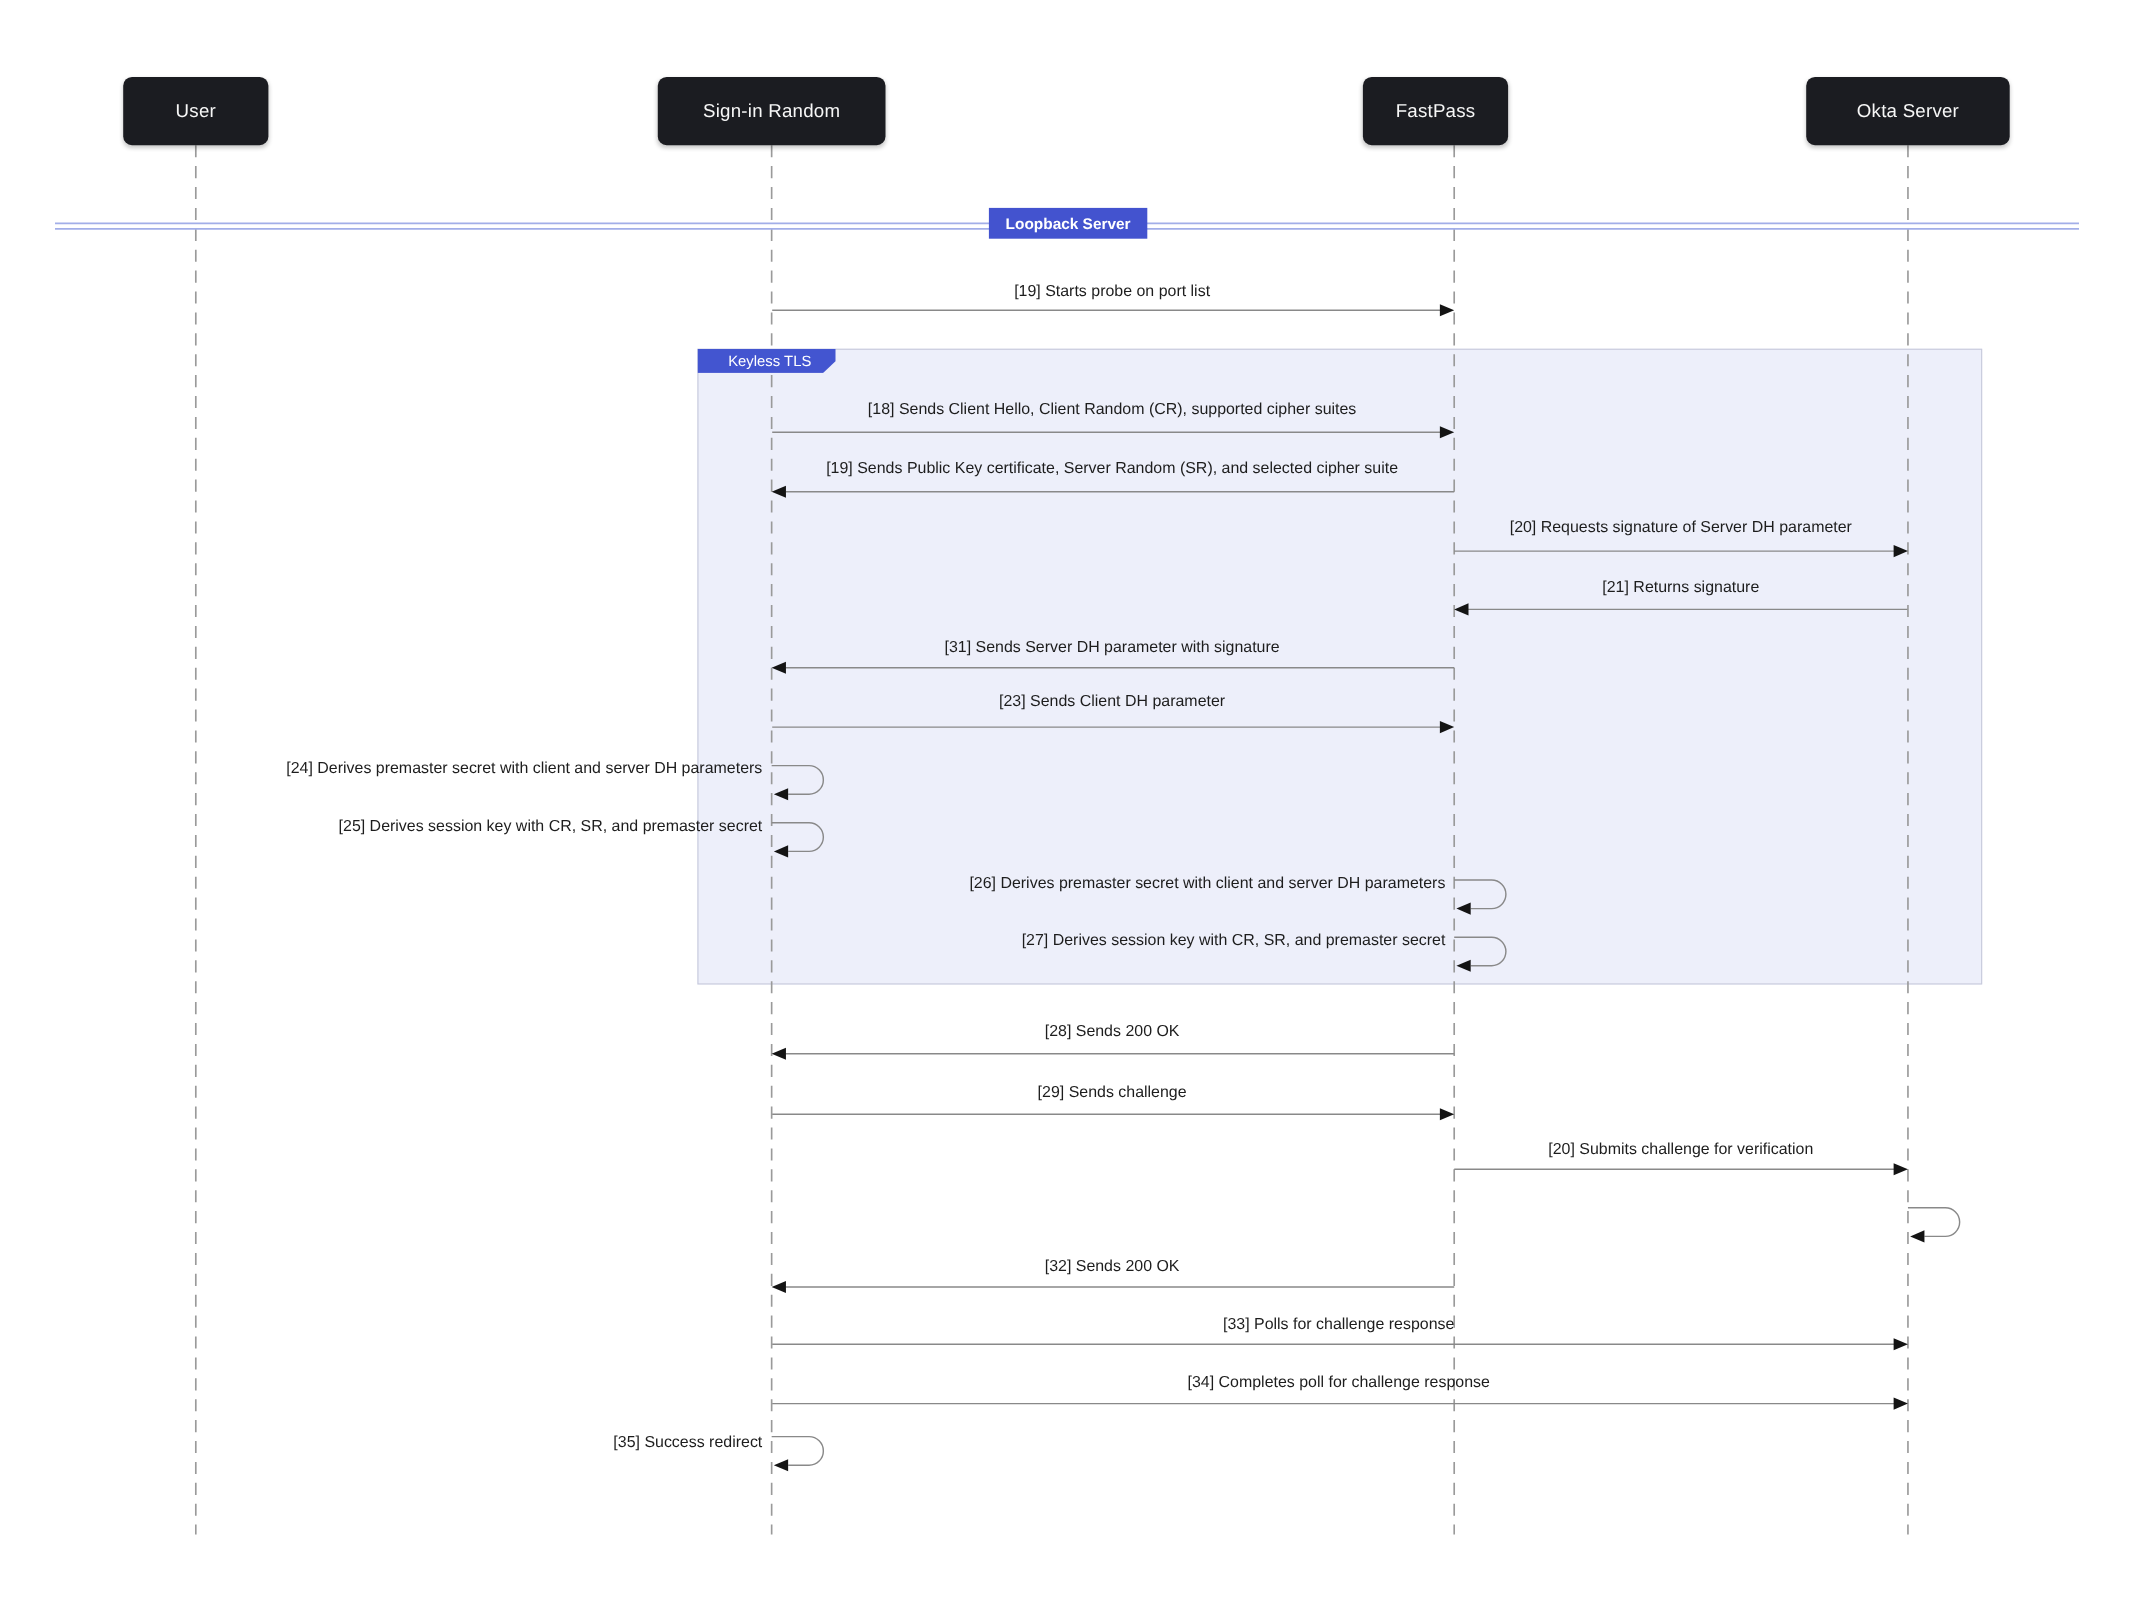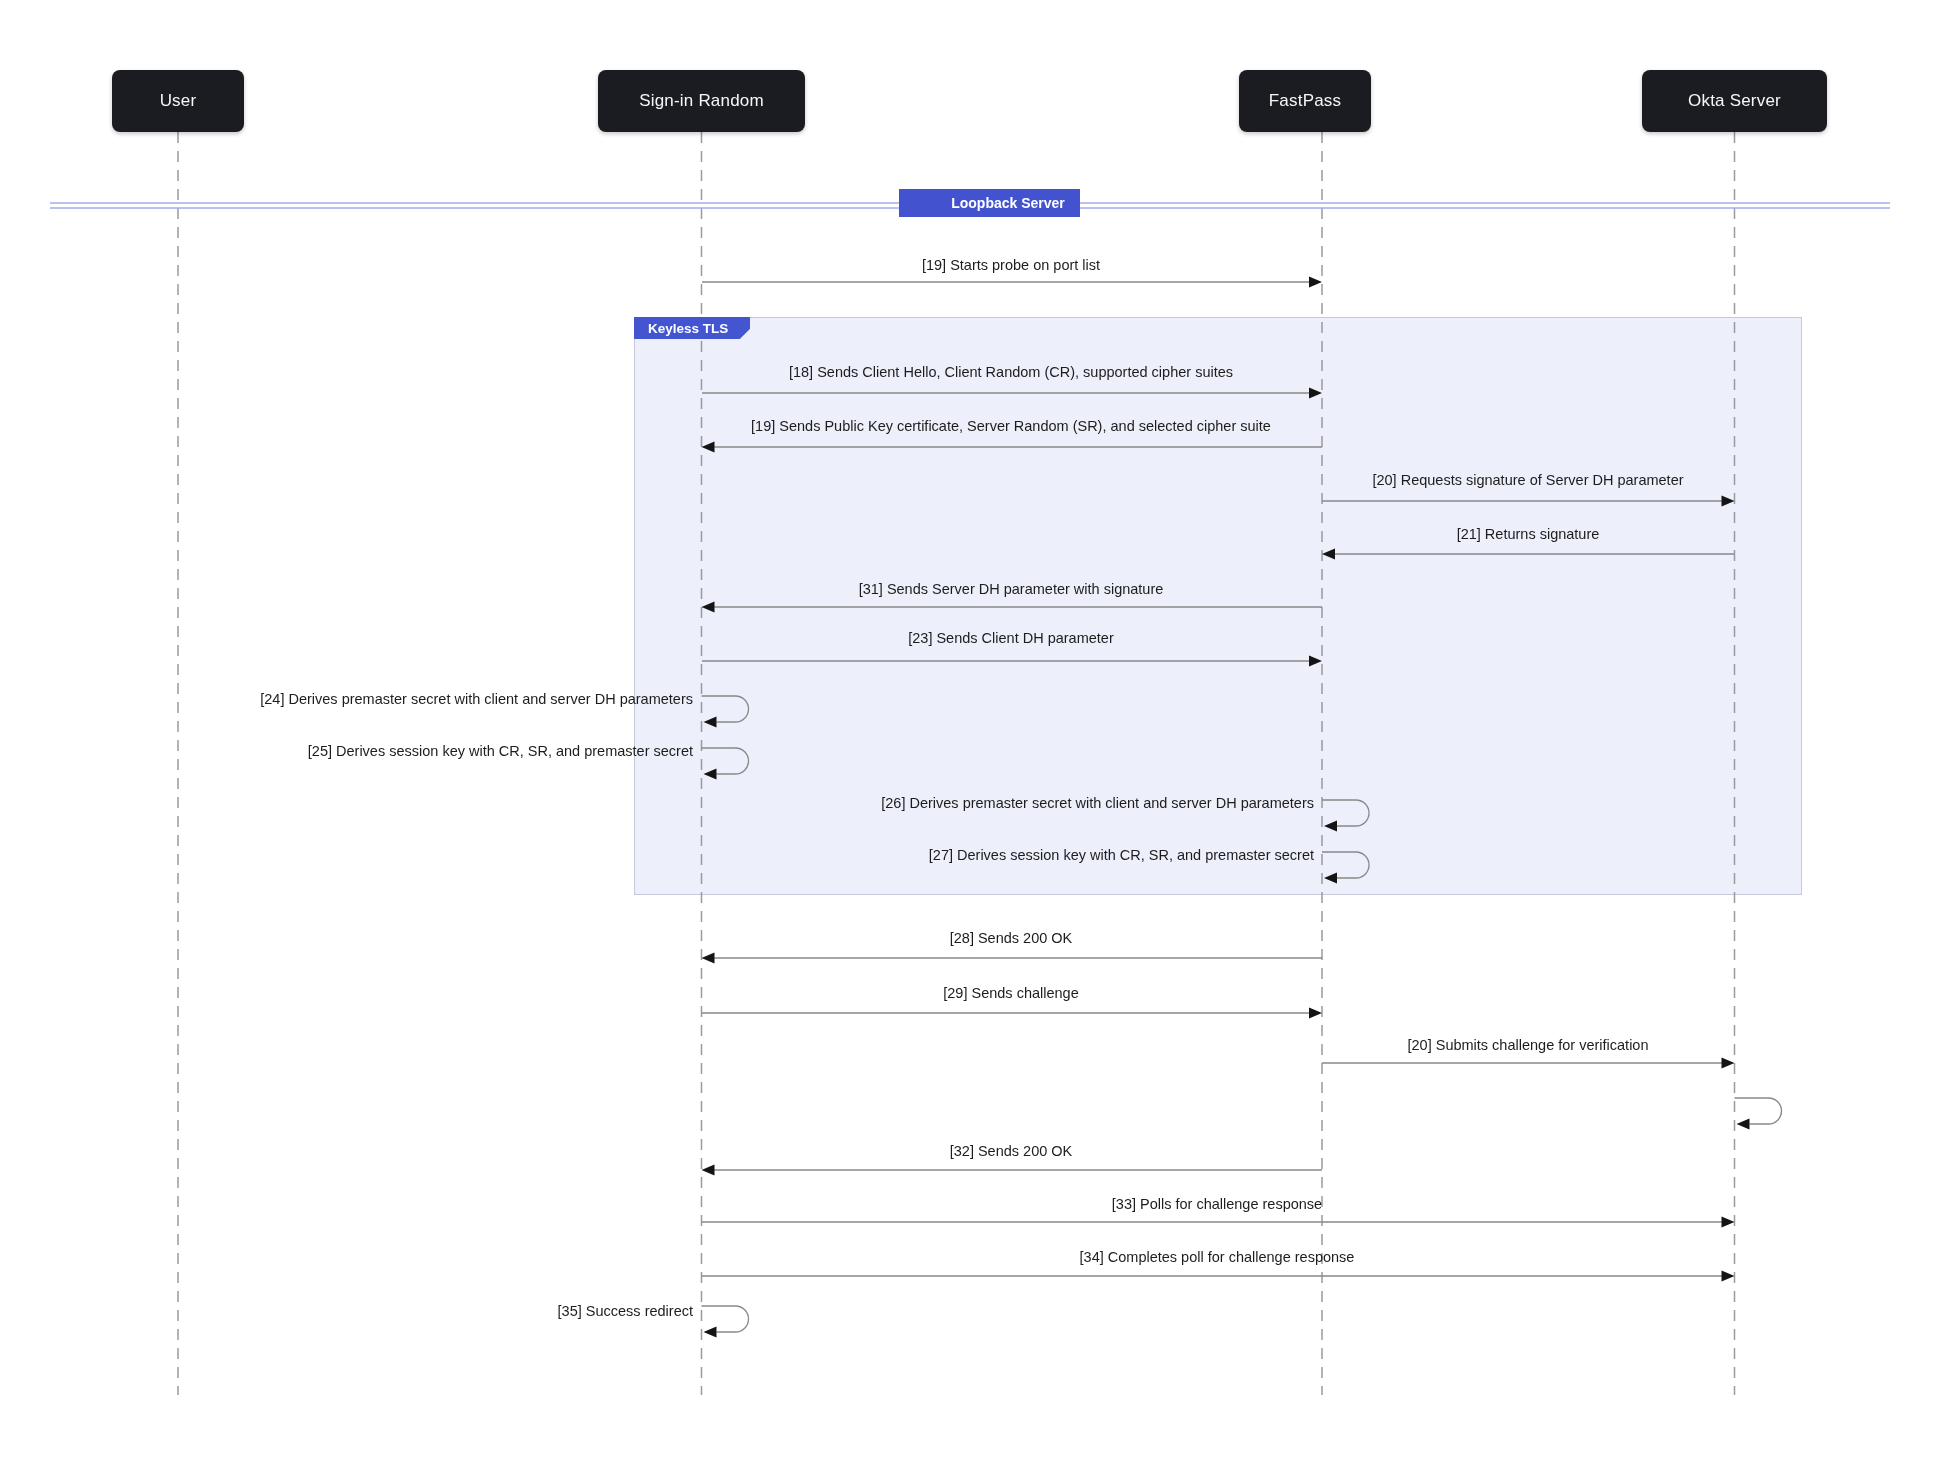--- a/index.html
+++ b/index.html
@@ -26,37 +26,36 @@
     left:634px;top:317px;width:1168px;height:578px;
     background:#edeffa;
     border:1px solid #c6c9db;
     box-sizing:border-box;
     z-index:0;
   }
   .fragment-tag{
     position:absolute;
     left:634px;top:317px;
     height:22px;
-    padding:0 22px 0 14px;
+    padding:0 22px 0 28px;
     background:#4355d0;
     color:#ffffff;
-    font-size:13.5px;font-weight:bold;
+    font-size:13.5px;font-weight:normal;
     display:flex;align-items:center;
     clip-path:polygon(0 0,100% 0,100% 52%,91% 100%,0 100%);
     z-index:3;
   }
   .divider-label{
     position:absolute;
     left:899px;top:189px;width:144px;height:28px;
     background:#4353cf;
     color:#ffffff;
     font-size:14px;font-weight:bold;
     display:flex;align-items:center;justify-content:center;
     z-index:3;
-    padding-left:37px;
   }
   .msg-label{
     position:absolute;
     height:20px;line-height:20px;
     font-size:14.5px;
     color:#1d1d1d;
     white-space:nowrap;
     z-index:2;
   }
   .c{text-align:center;}

